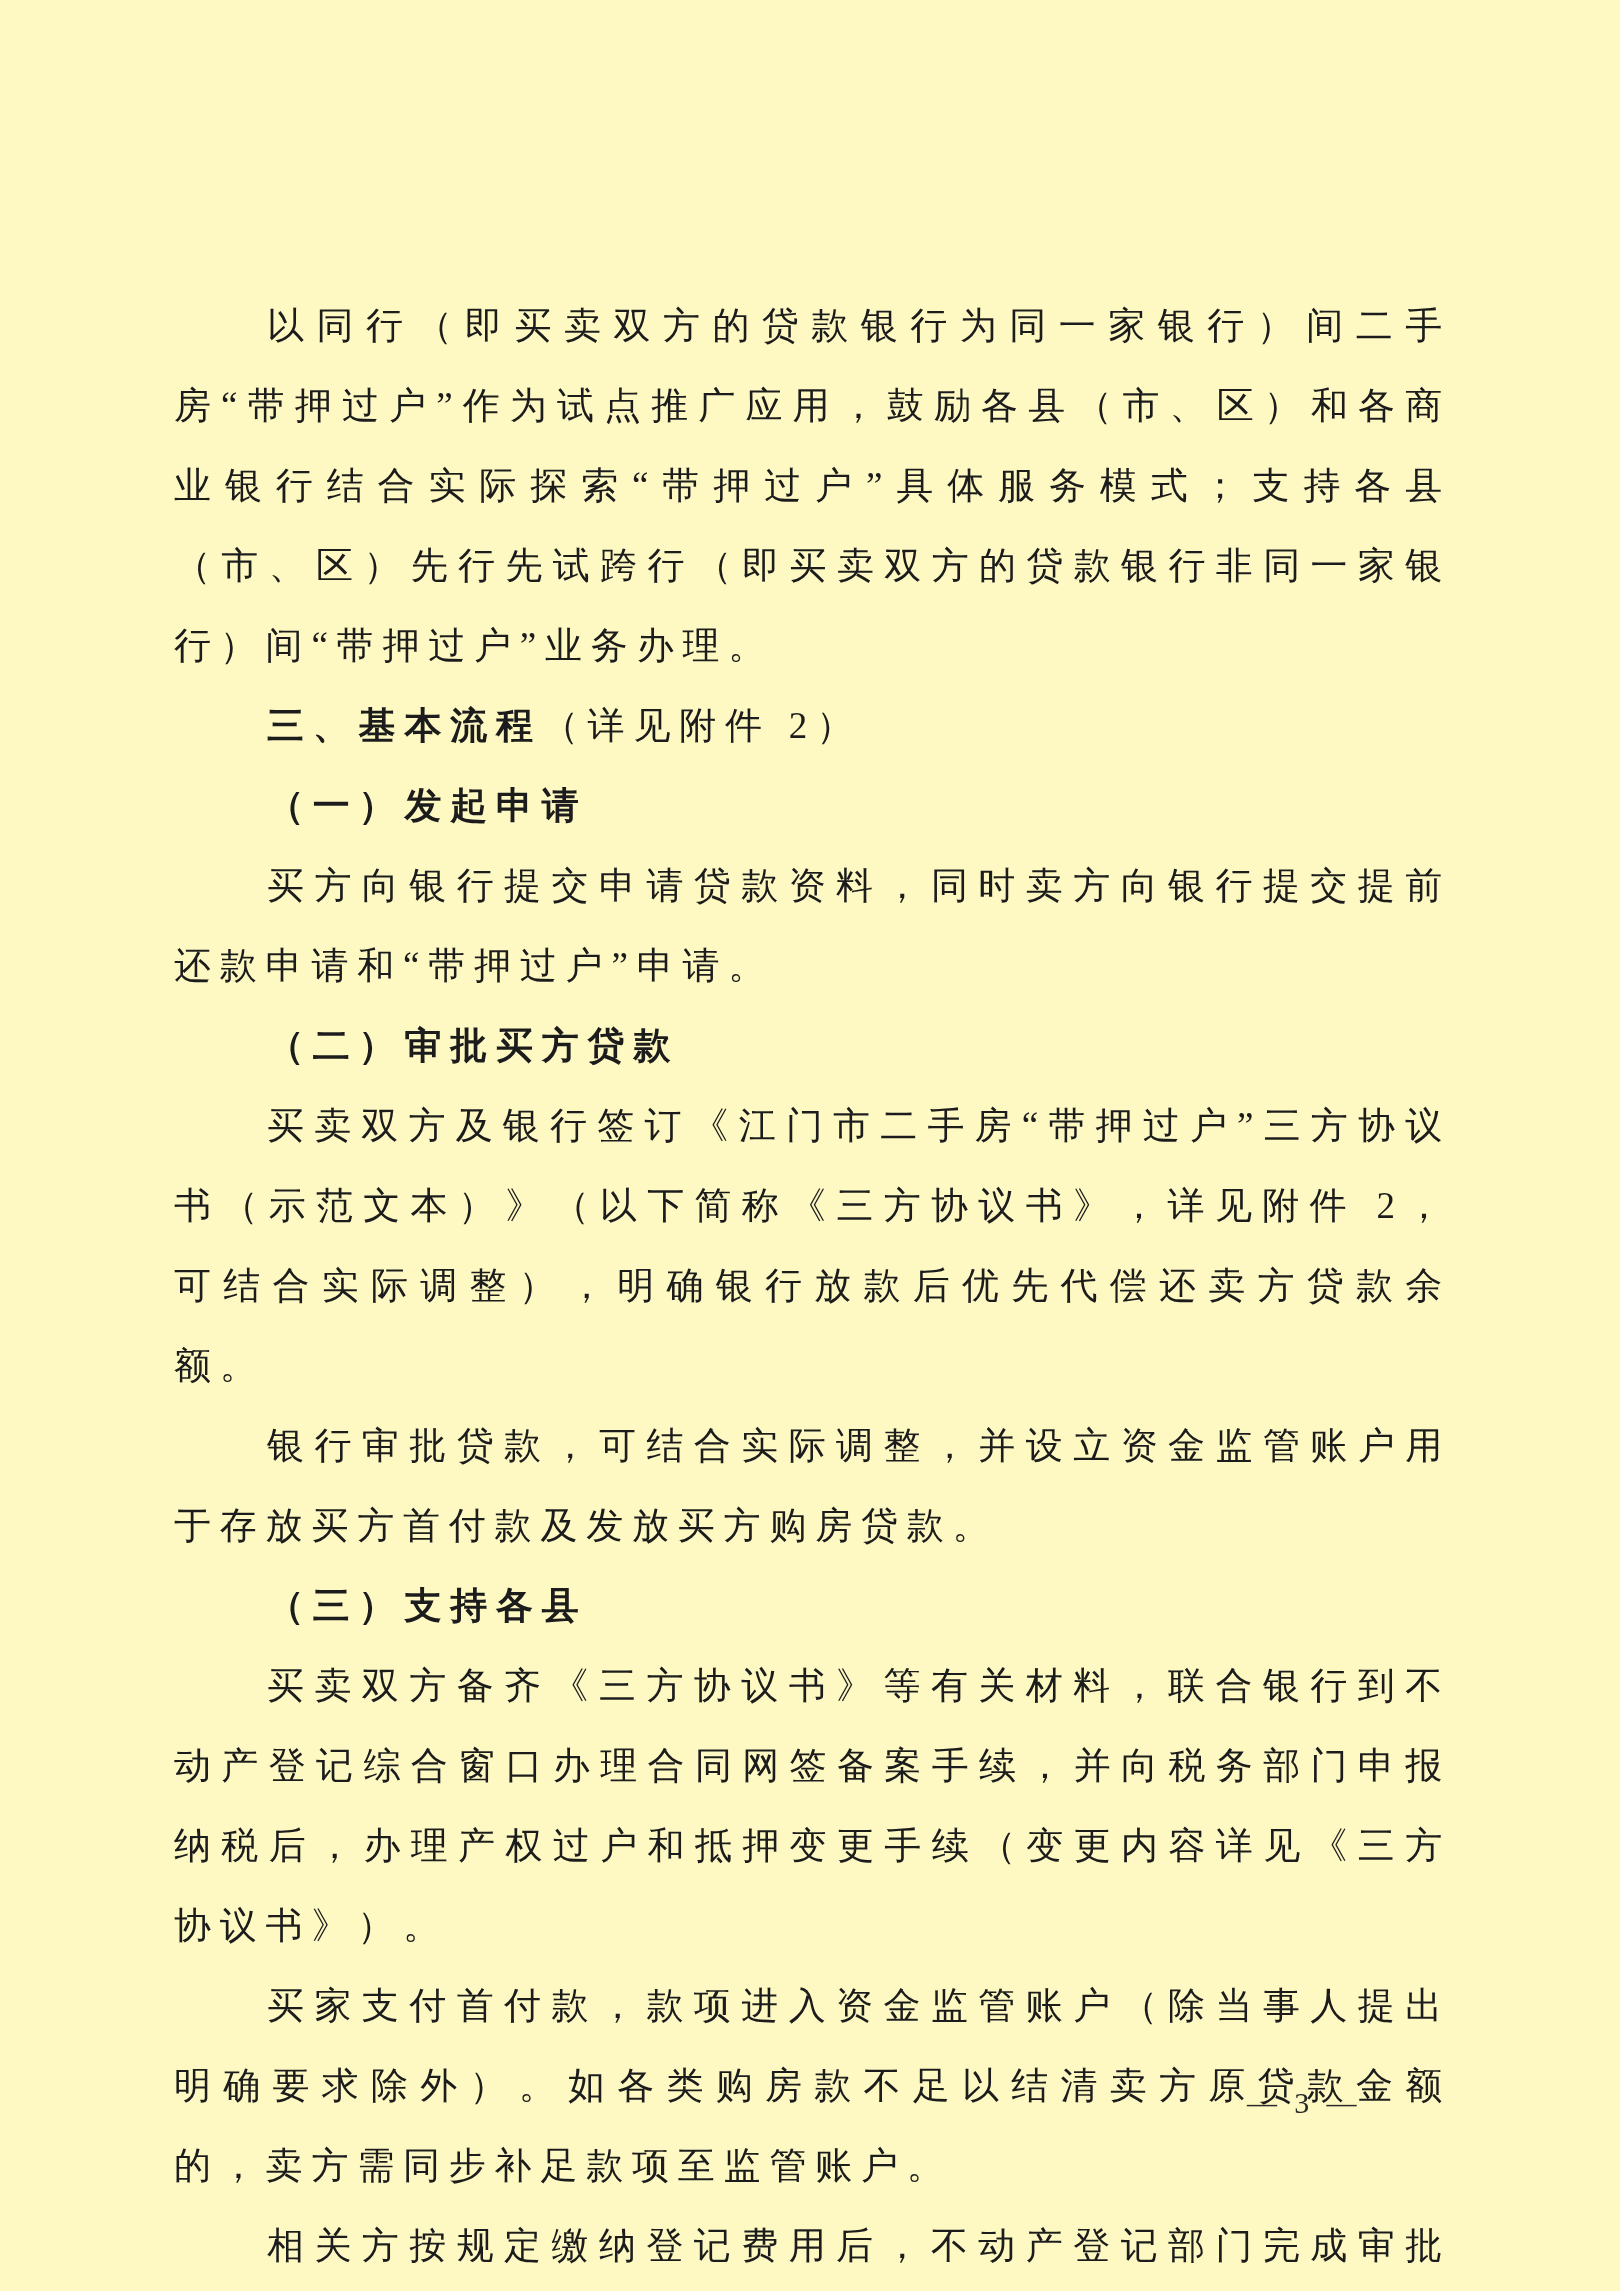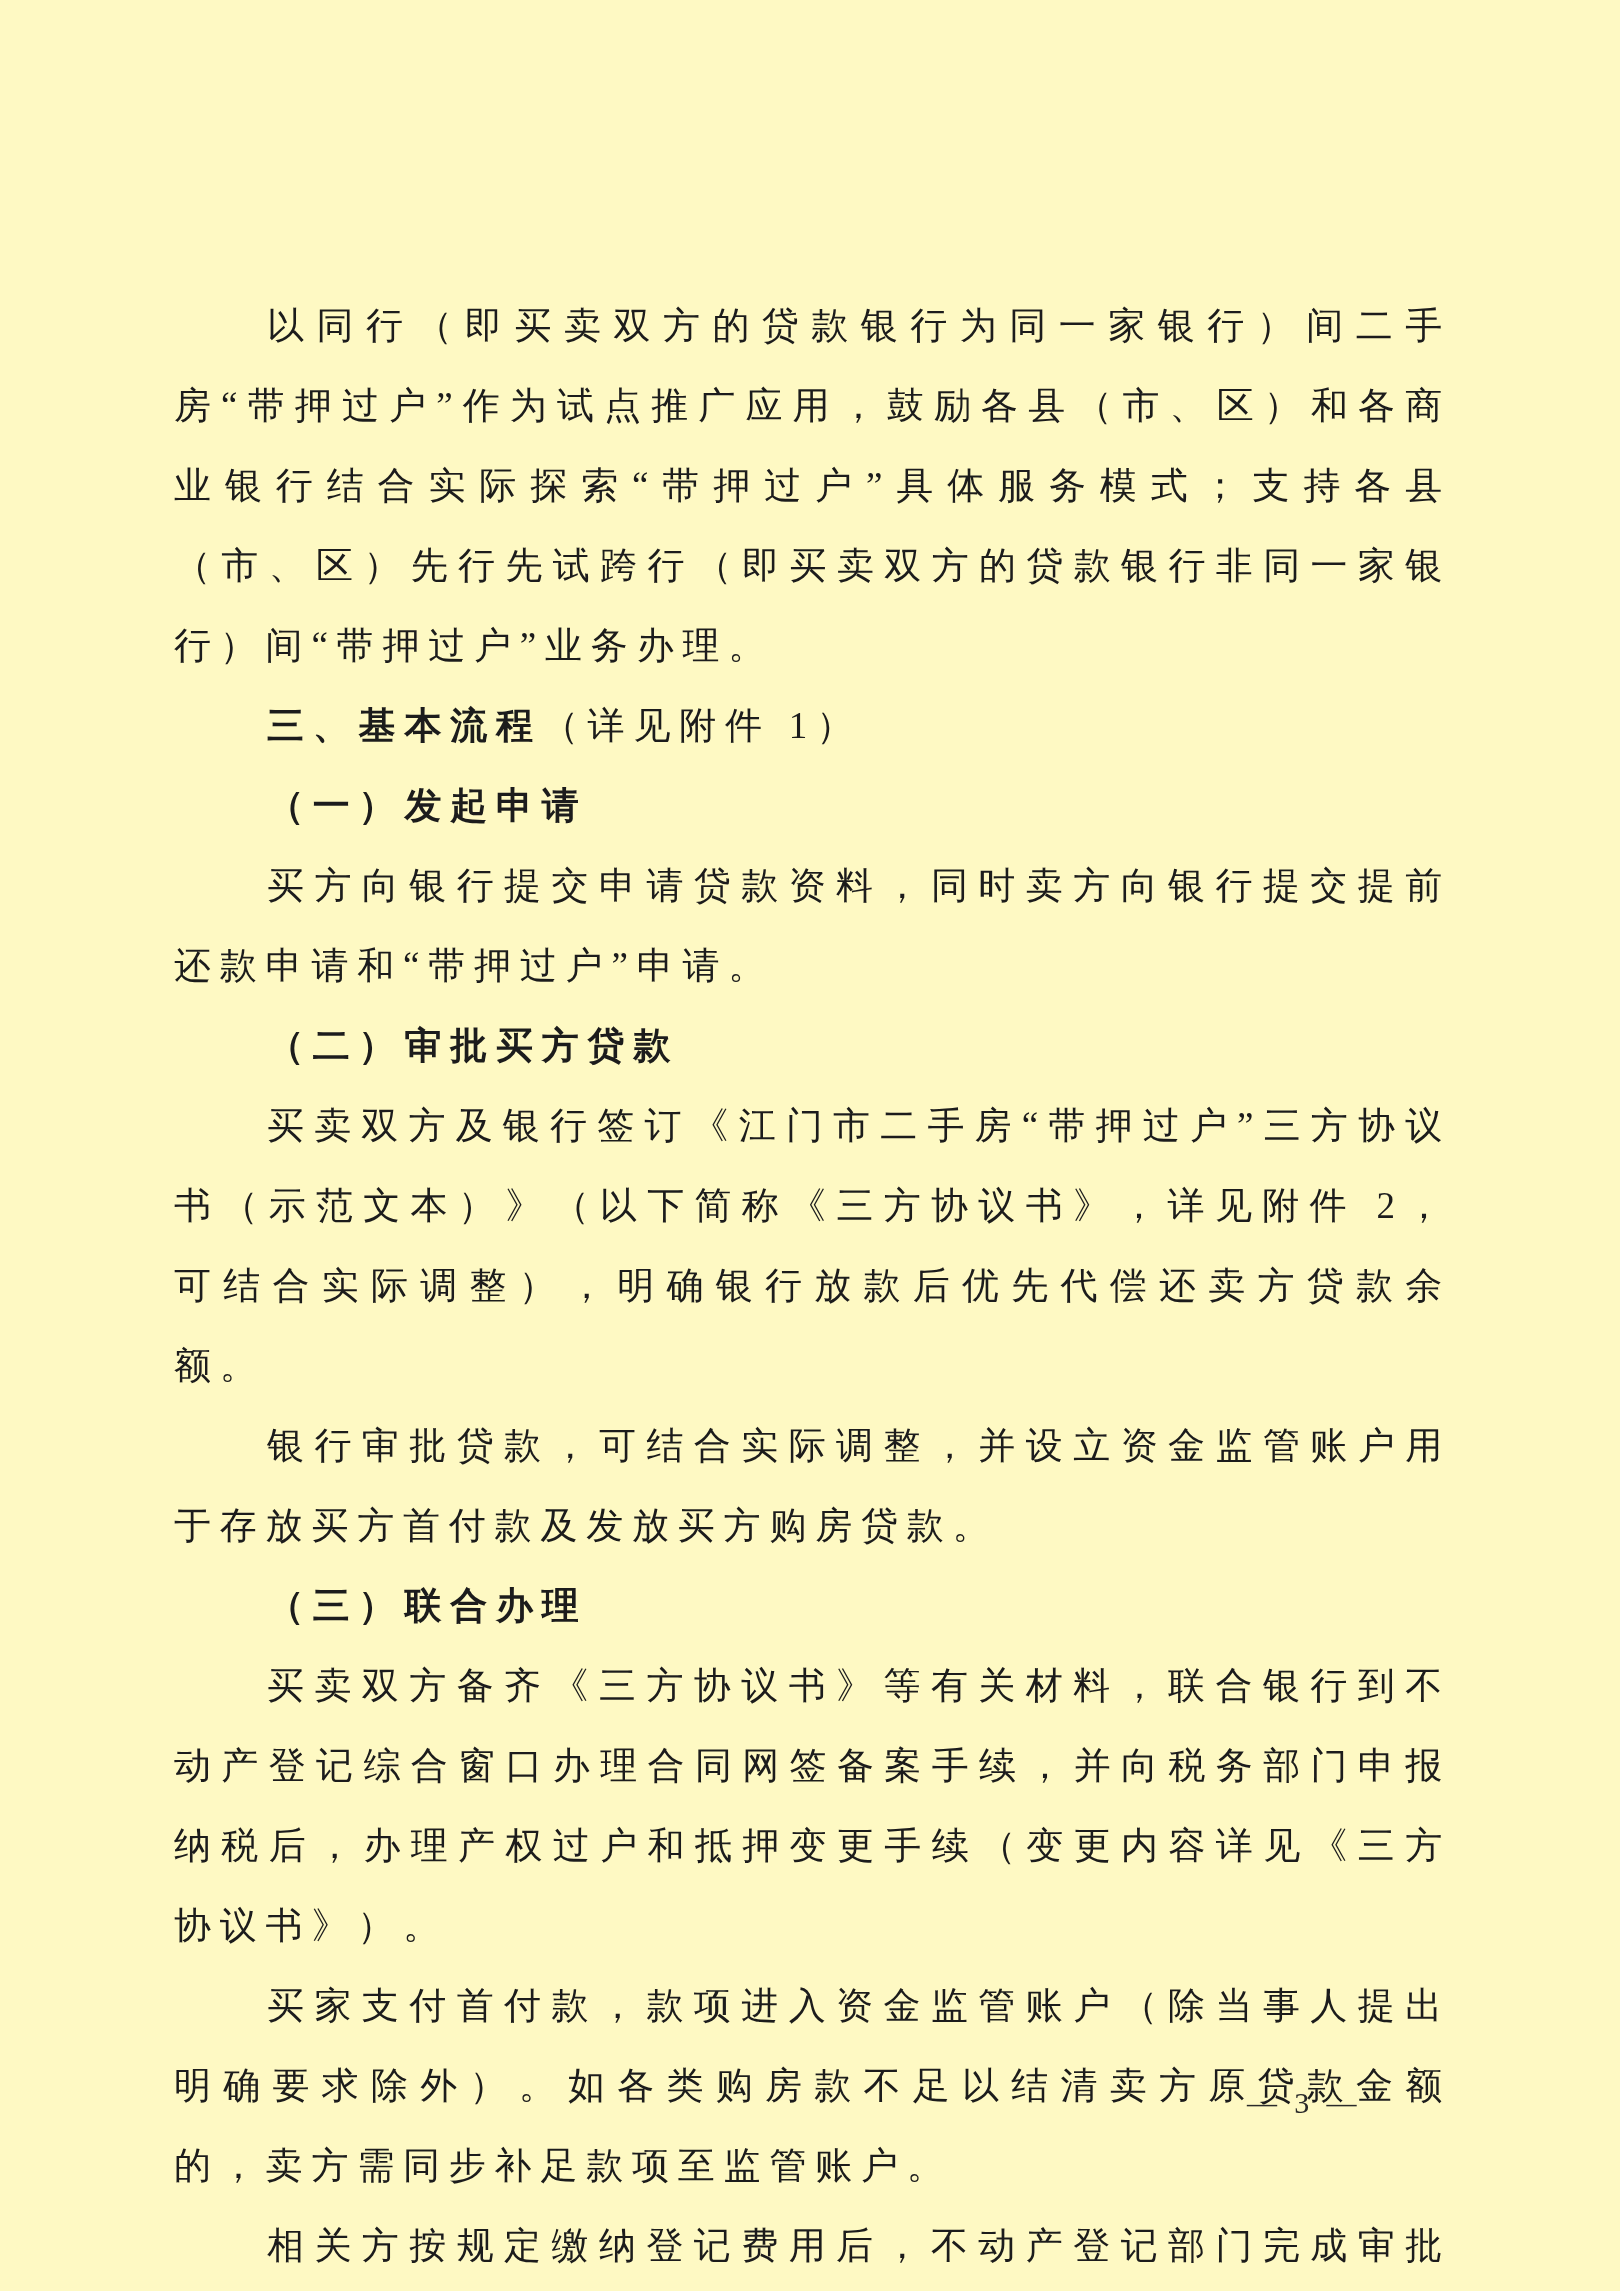--- a/index.html
+++ b/index.html
@@ -54,26 +54,26 @@
     color: #2a2a2a;
     white-space: nowrap;
   }
 </style>
 </head>
 <body>
 
 <div class="page">
   <div class="content" id="content">
       <p class="body">以同行（即买卖双方的贷款银行为同一家银行）间二手房“带押过户”作为试点推广应用，鼓励各县（市、区）和各商业银行结合实际探索“带押过户”具体服务模式；支持各县（市、区）先行先试跨行（即买卖双方的贷款银行非同一家银行）间“带押过户”业务办理。</p>
-      <p class="heading"><span class="heading-bold">三、基本流程</span><span class="heading-note">（详见附件 1）</span></p>
+      <p class="heading"><span class="heading-bold">三、基本流程</span><span class="heading-note">（详见附件 2）</span></p>
       <p class="subheading">（一）发起申请</p>
       <p class="body">买方向银行提交申请贷款资料，同时卖方向银行提交提前还款申请和“带押过户”申请。</p>
       <p class="subheading">（二）审批买方贷款</p>
       <p class="body">买卖双方及银行签订《江门市二手房“带押过户”三方协议书（示范文本）》（以下简称《三方协议书》，详见附件 2，可结合实际调整），明确银行放款后优先代偿还卖方贷款余额。</p>
       <p class="body">银行审批贷款，可结合实际调整，并设立资金监管账户用于存放买方首付款及发放买方购房贷款。</p>
-      <p class="subheading">（三）联合办理</p>
+      <p class="subheading">（三）支持各县</p>
       <p class="body">买卖双方备齐《三方协议书》等有关材料，联合银行到不动产登记综合窗口办理合同网签备案手续，并向税务部门申报纳税后，办理产权过户和抵押变更手续（变更内容详见《三方协议书》）。</p>
       <p class="body">买家支付首付款，款项进入资金监管账户（除当事人提出明确要求除外）。如各类购房款不足以结清卖方原贷款金额的，卖方需同步补足款项至监管账户。</p>
       <p class="body">相关方按规定缴纳登记费用后，不动产登记部门完成审批（若</p>
     </div>
   <div class="page-number">— 3 —</div>
 </div>
 
 
 </body></html>

